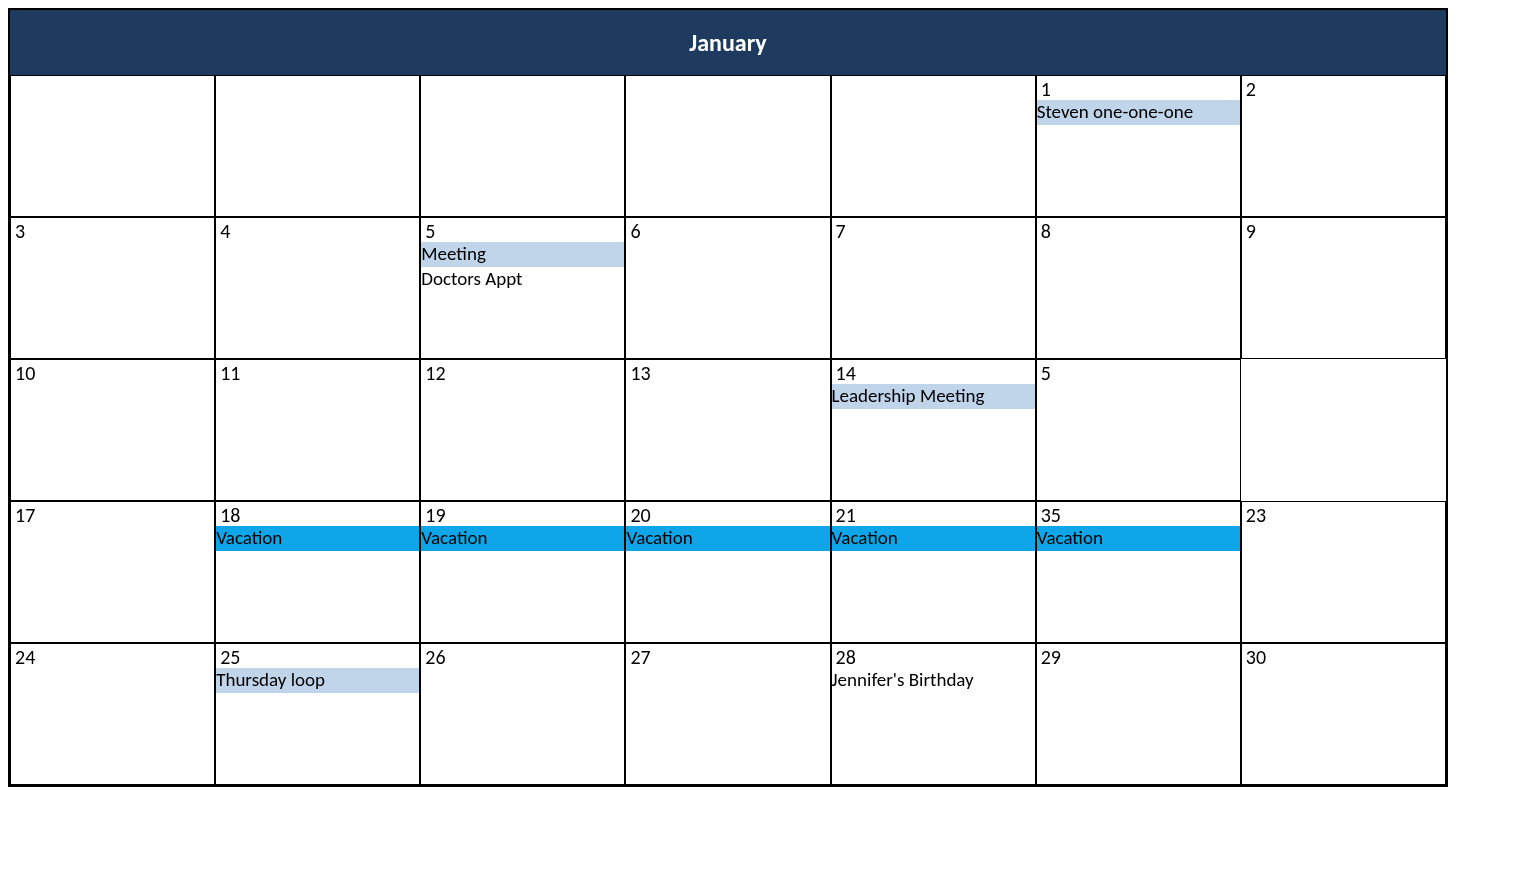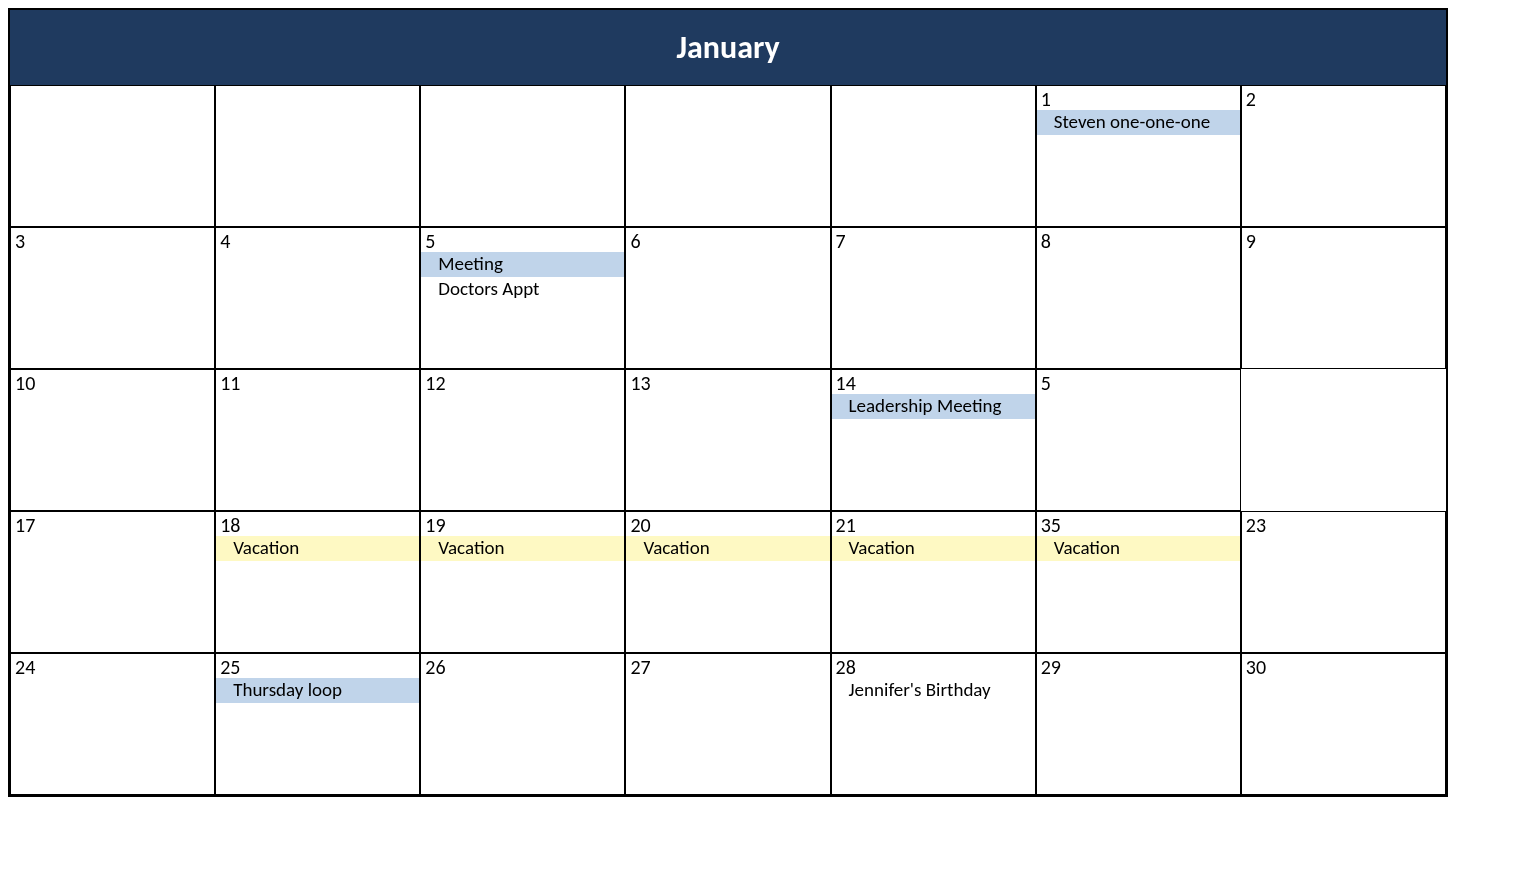--- a/index.html
+++ b/index.html
@@ -12,21 +12,21 @@
       background: #fff;
       padding: 8px;
     }
     .calendar {
       width: 1440px;
       border: 2px solid #000;
     }
     .month-header {
       background: #1f3a5f;
       color: #fff;
-      font-size: 32px;
+      font-size: 24px;
       font-weight: bold;
       text-align: center;
       padding: 18px 0;
     }
     .weekday-row {
       display: grid;
       grid-template-columns: repeat(7, 1fr);
     }
     .weekday-cell {
       border: 1px solid #000;
@@ -54,30 +54,30 @@
       font-size: 20px;
       padding: 2px 4px 0 4px;
       line-height: 1.1;
     }
     .events {
       display: flex;
       flex-direction: column;
     }
     .event {
       font-size: 19px;
-      padding: 1px 17px;
+      padding: 1px 0;
       line-height: 1.2;
       white-space: nowrap;
       overflow: hidden;
     }
     .event-blue {
       background: #c0d4ea;
     }
     .event-peach {
-      background: #fef9c3;
+      background: #0ea5e9;
     }
     .event-plain {
       background: transparent;
     }
   </style>
 </head>
 <body>
 
 <div class="calendar">
   <div class="month-header">January</div>

